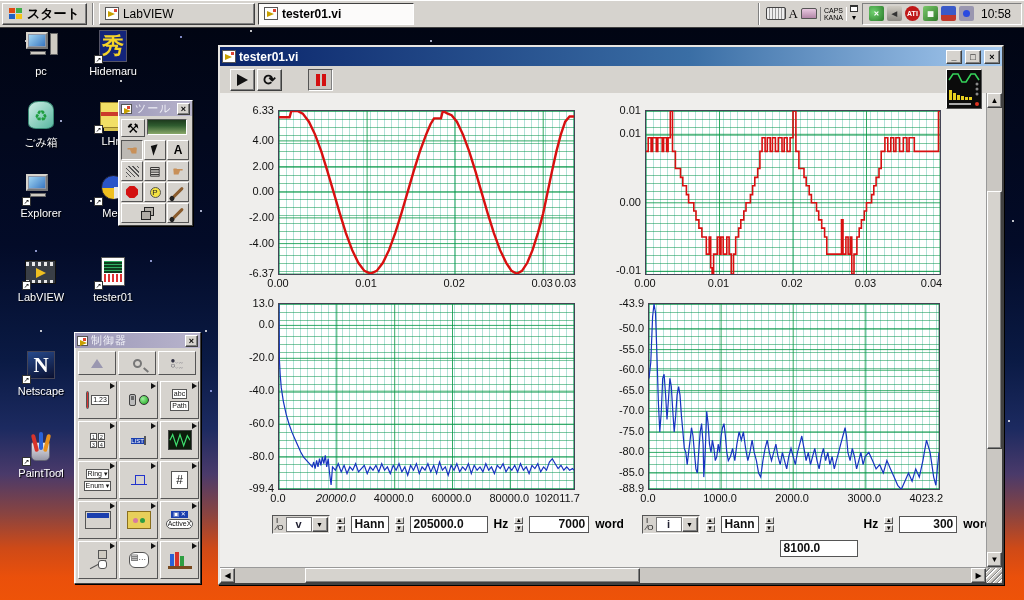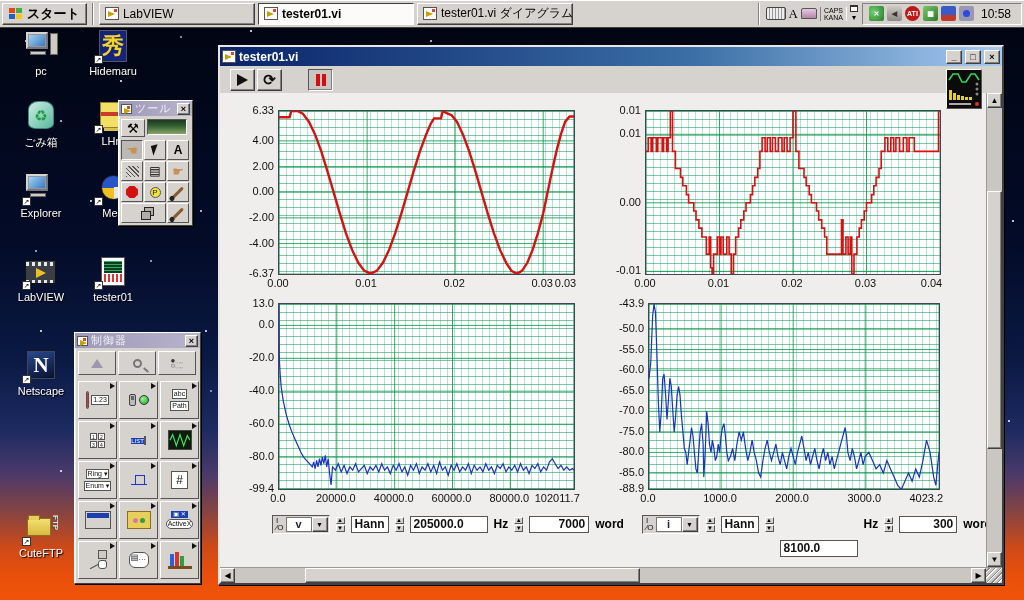--- a/index.html
+++ b/index.html
@@ -254,28 +254,30 @@
       </div>
     <div class="lbl">tester01</div>
   </div>
   <div class="dicon" style="left:8px;top:322px;">
     <div class="art">
         <div class="nets-art">N</div>
         <span class="shortcut">↗</span>
       </div>
     <div class="lbl">Netscape</div>
   </div>
-  <div class="dicon" style="left:8px;top:484px;">
-    <div class="art">
-        <div class="ftp-art">
-          <b>FTP</b>
+  <div class="dicon" style="left:8px;top:404px;">
+    <div class="art">
+        <div class="paint-art">
+          <i></i>
+          <i></i>
+          <i></i>
         </div>
         <span class="shortcut">↗</span>
       </div>
-    <div class="lbl">CuteFTP</div>
+    <div class="lbl">PaintTool</div>
   </div>
 </div>
 
 <div class="taskbar">
   <button class="btn3d start-btn">
     <span class="winflag">
         <i></i>
         <i></i>
         <i></i>
         <i></i>
@@ -284,24 +286,20 @@
   </button>
   <span class="tb-sep"></span>
   <button class="btn3d task-btn">
     <span class="vi-mini"></span>
     <span>LabVIEW</span>
   </button>
   <button class="btn3d task-btn active">
     <span class="vi-mini"></span>
     <span>tester01.vi</span>
   </button>
-  <button class="btn3d task-btn">
-    <span class="vi-mini"></span>
-    <span>tester01.vi ダイアグラム</span>
-  </button>
   <div class="tray">
     <span class="tb-sep"></span>
     <span class="ime">
       <span class="kbd-ic"></span>
       <span class="ime-a">A</span>
       <span class="toolbox-ic"></span>
       <span class="capskana">
         <div>CAPS</div>
           <div>KANA</div>
       </span>
@@ -599,21 +597,21 @@
               <line x1="0" y1="54.3" x2="295" y2="54.3" stroke="#009540" stroke-width="1" opacity="0.8"></line>
               <line x1="0" y1="87.2" x2="295" y2="87.2" stroke="#009540" stroke-width="1" opacity="0.8"></line>
               <line x1="0" y1="120.2" x2="295" y2="120.2" stroke="#009540" stroke-width="1" opacity="0.8"></line>
               <line x1="0" y1="153.1" x2="295" y2="153.1" stroke="#009540" stroke-width="1" opacity="0.8"></line>
               <line x1="0" y1="185.0" x2="295" y2="185.0" stroke="#009540" stroke-width="1" opacity="0.8"></line>
               <polyline points="0.0,0.0 0.4,56.0 1.2,70.8 2.3,83.9 4.3,97.1 7.2,110.3 10.1,120.2 13.0,128.4 15.9,135.0 18.8,141.5 21.7,148.1 24.6,153.1 27.5,156.4 30.4,159.7 33.3,162.9 34.7,158.0 36.1,164.6 37.6,156.4 39.0,162.9 40.5,154.7 41.9,161.3 43.4,153.1 44.8,159.7 46.3,151.4 47.7,162.9 49.2,154.7 50.6,169.5 52.1,181.0 53.5,162.9 56.4,166.2 59.3,159.7 62.2,167.9 65.1,161.3 68.0,169.5 70.8,162.9 73.7,166.2 76.6,159.7 79.5,167.9 82.4,164.6 85.3,161.3 88.2,169.5 91.1,162.9 94.0,166.2 96.9,161.3 99.8,167.9 102.7,159.7 105.6,166.2 108.4,162.9 111.3,169.5 114.2,161.3 117.1,166.2 120.0,159.7 122.9,167.9 125.8,162.9 128.7,171.2 131.6,161.3 134.5,166.2 137.4,159.7 140.3,169.5 143.1,162.9 146.0,166.2 148.9,159.7 151.8,167.9 154.7,161.3 157.6,169.5 160.5,158.0 163.4,166.2 166.3,162.9 169.2,171.2 172.1,161.3 175.0,166.2 177.8,159.7 180.7,167.9 183.6,162.9 186.5,166.2 189.4,159.7 192.3,169.5 195.2,161.3 198.1,166.2 201.0,162.9 203.9,167.9 206.8,159.7 209.7,166.2 212.5,162.9 215.4,169.5 218.3,161.3 221.2,164.6 224.1,159.7 227.0,167.9 229.9,162.9 232.8,166.2 235.7,161.3 238.6,167.9 241.5,159.7 244.4,166.2 247.3,162.9 250.1,169.5 253.0,161.3 255.9,164.6 258.8,159.7 261.7,167.9 264.6,162.9 267.5,166.2 270.4,158.0 273.3,154.7 276.2,159.7 279.1,164.6 282.0,161.3 284.8,166.2 287.7,162.9 290.6,166.2 293.5,164.6 295.0,166.2" fill="none" stroke="#1733c0" stroke-width="1.2"></polyline>
             </svg>
           </div>
         <div class="xlabels">
             <div style="left: 0px;">0.0</div>
-            <div style="left: 57.8365px;">20000.0</div>
+            <div style="left: 57.8365px; font-style: italic;">20000.0</div>
             <div style="left: 115.673px;">40000.0</div>
             <div style="left: 173.51px;">60000.0</div>
             <div style="left: 231.346px;">80000.0</div>
             <div style="left: 295px; transform: translateX(-85%);">102011.7</div>
           </div>
       </div>
 
       <div class="chart" style="left:380px;top:210px;width:340px;height:203px;">
         <div class="ylabels">
             <div style="top: -6px;">-43.9</div>

